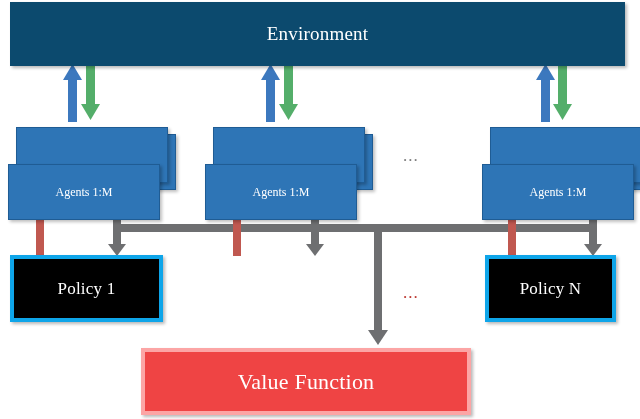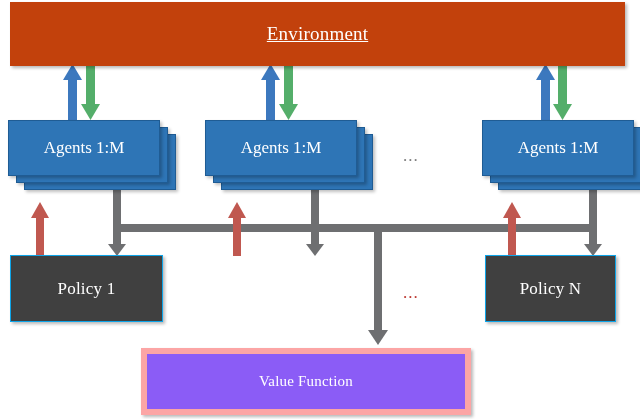--- a/index.html
+++ b/index.html
@@ -22,47 +22,47 @@
     box-sizing: border-box;
     display: flex;
     align-items: center;
     justify-content: center;
     color: #ffffff;
     text-align: center;
     letter-spacing: 0.2px;
     box-shadow: 2px 2px 3px rgba(0,0,0,0.28);
   }
   .env-box {
-    background: #c2410c;
+    background: #0c4a6e;
     font-size: 19px;
-    text-decoration: underline;
   }
   .agent-card {
     position: absolute;
     box-sizing: border-box;
     background: #2E75B6;
     border: 1px solid #1F5C94;
     box-shadow: 2px 2px 3px rgba(0,0,0,0.25);
   }
   .agent-card.front {
     display: flex;
     align-items: center;
     justify-content: center;
     color: #ffffff;
-    font-size: 17px;
+    font-size: 12px;
+    margin-top: 44px;
   }
   .policy-box {
-    background: #404040;
-    border: 1px solid #0ea5e9;
+    background: #000000;
+    border: 4px solid #0ea5e9;
     font-size: 17px;
   }
   .value-box {
-    background: #8b5cf6;
-    border: 6px solid #fca5a5;
-    font-size: 15px;
+    background: #ef4444;
+    border: 4px solid #fca5a5;
+    font-size: 22px;
   }
   .ellipsis {
     position: absolute;
     font-size: 17px;
     letter-spacing: 1px;
     line-height: 1;
     user-select: none;
   }
   .ellipsis.gray { color: #7f7f7f; }
   .ellipsis.red  { color: #BD3A33; }

